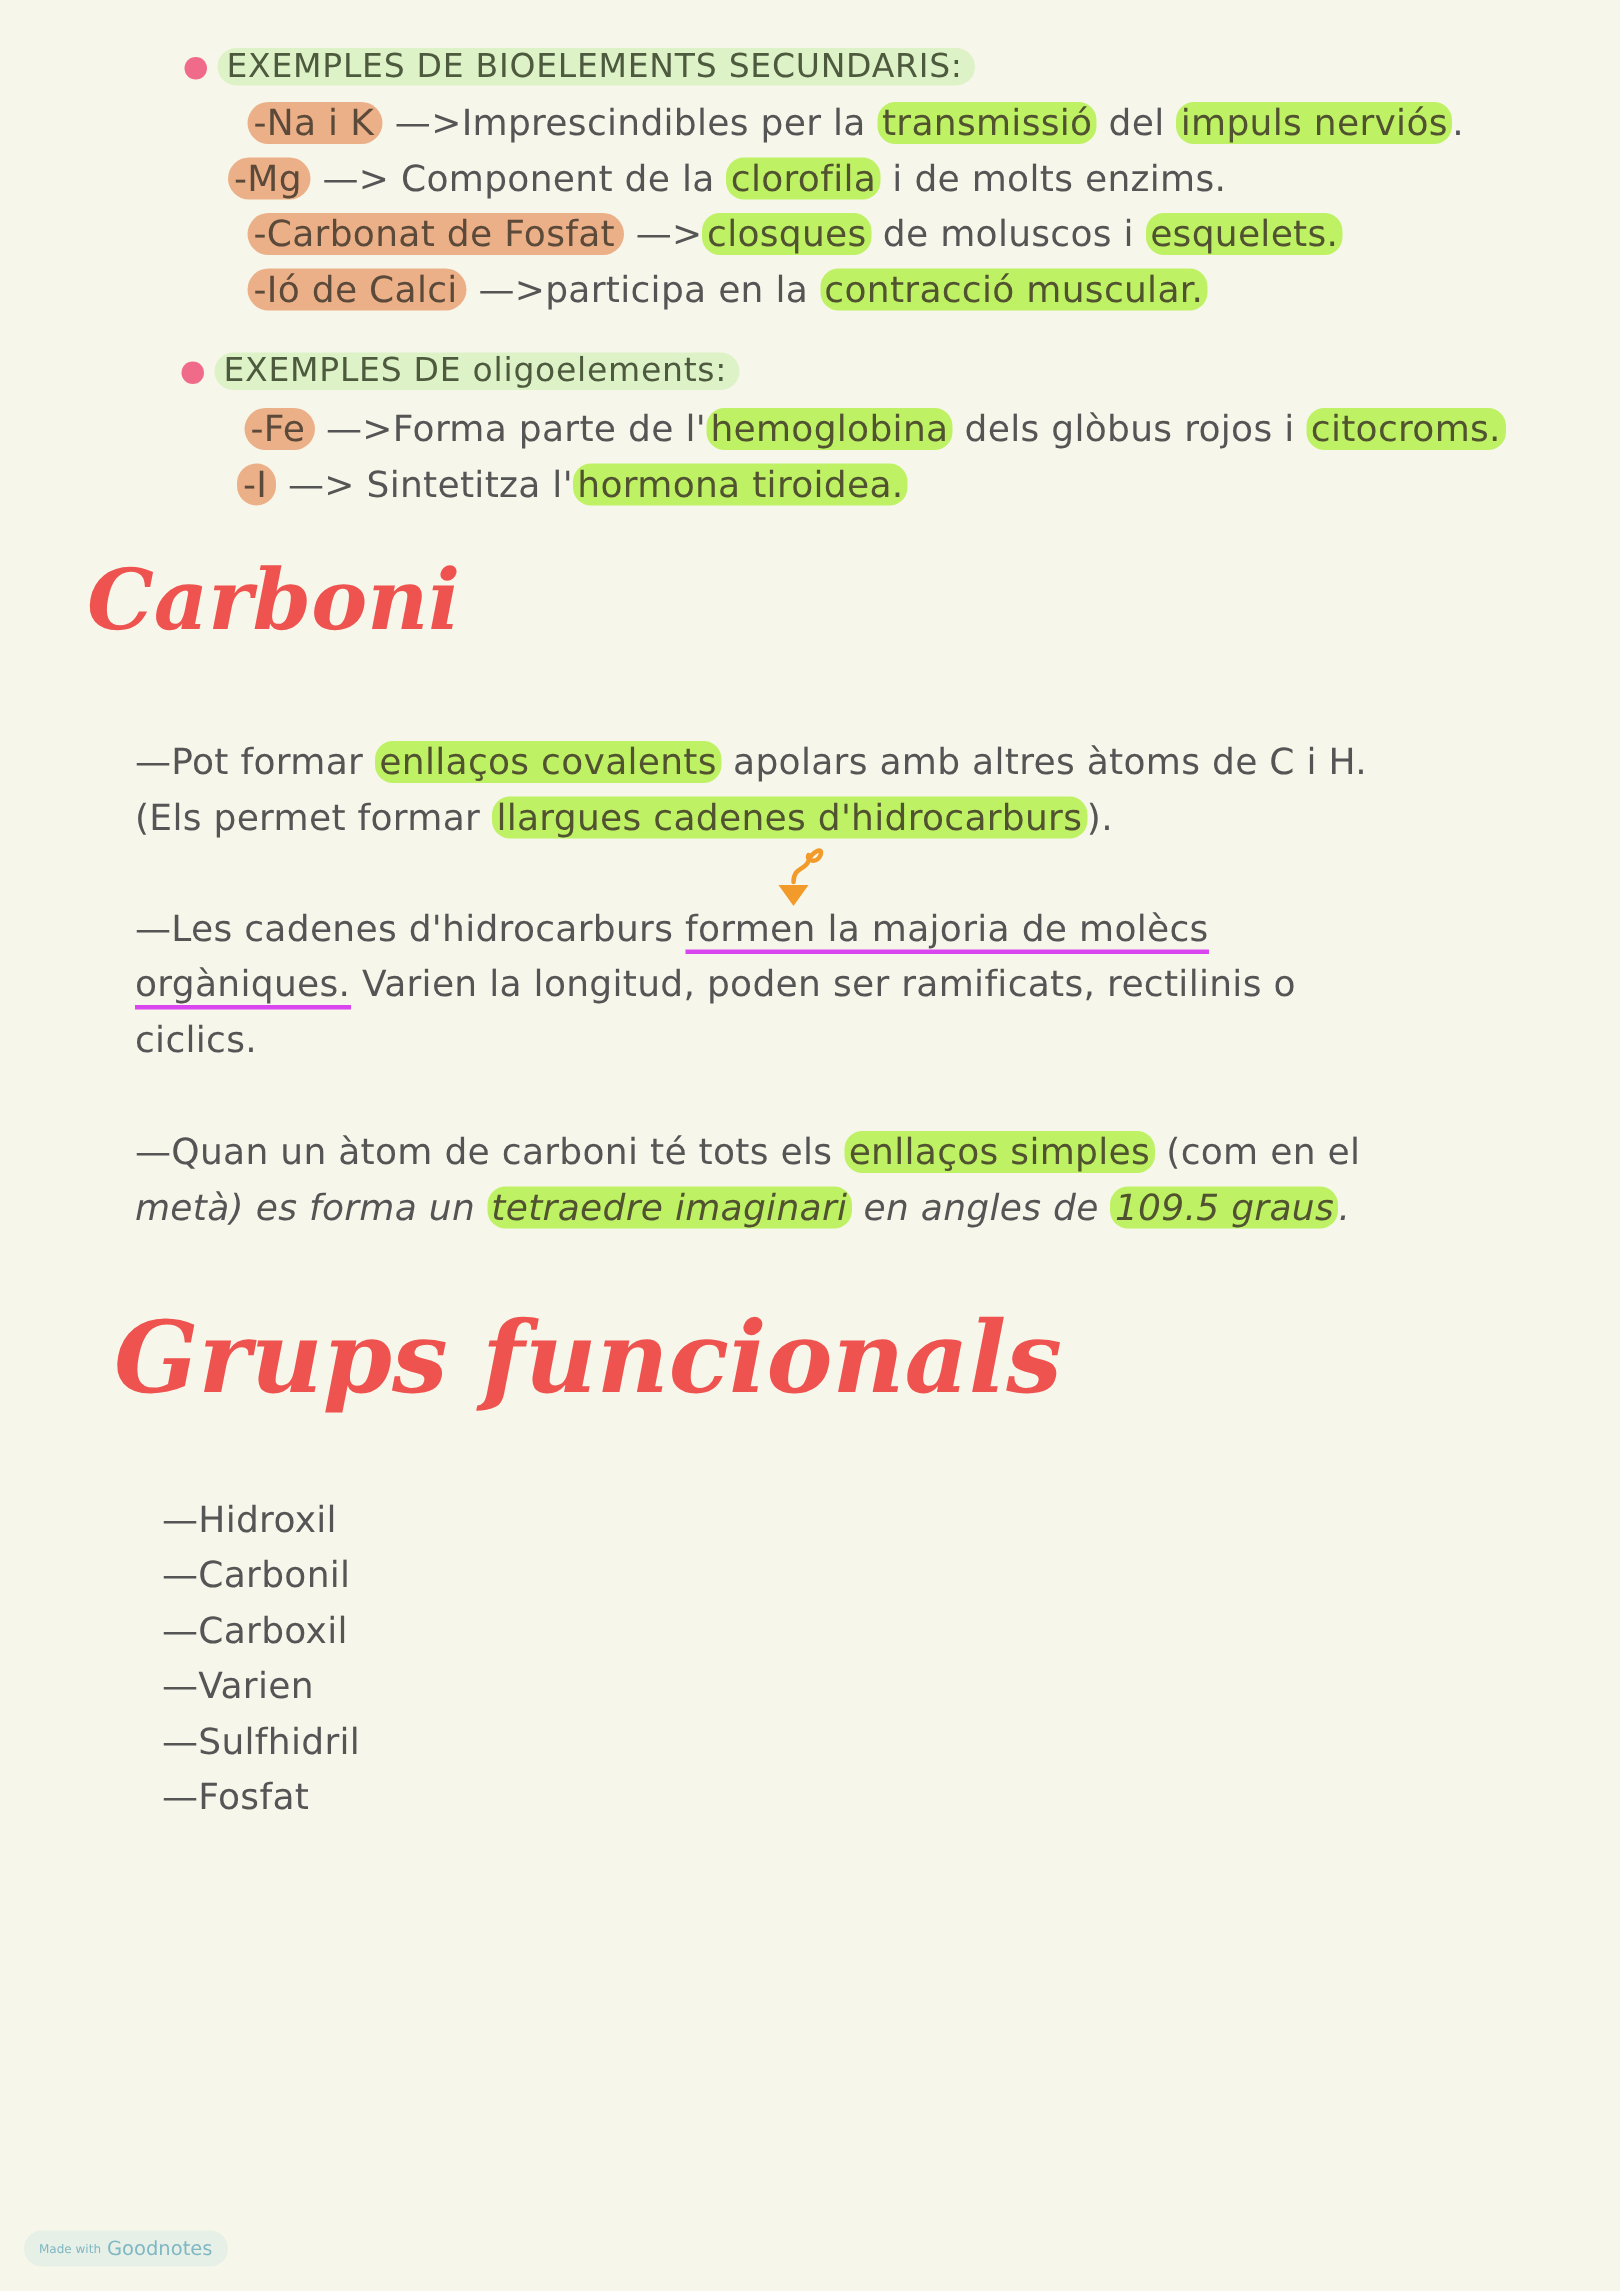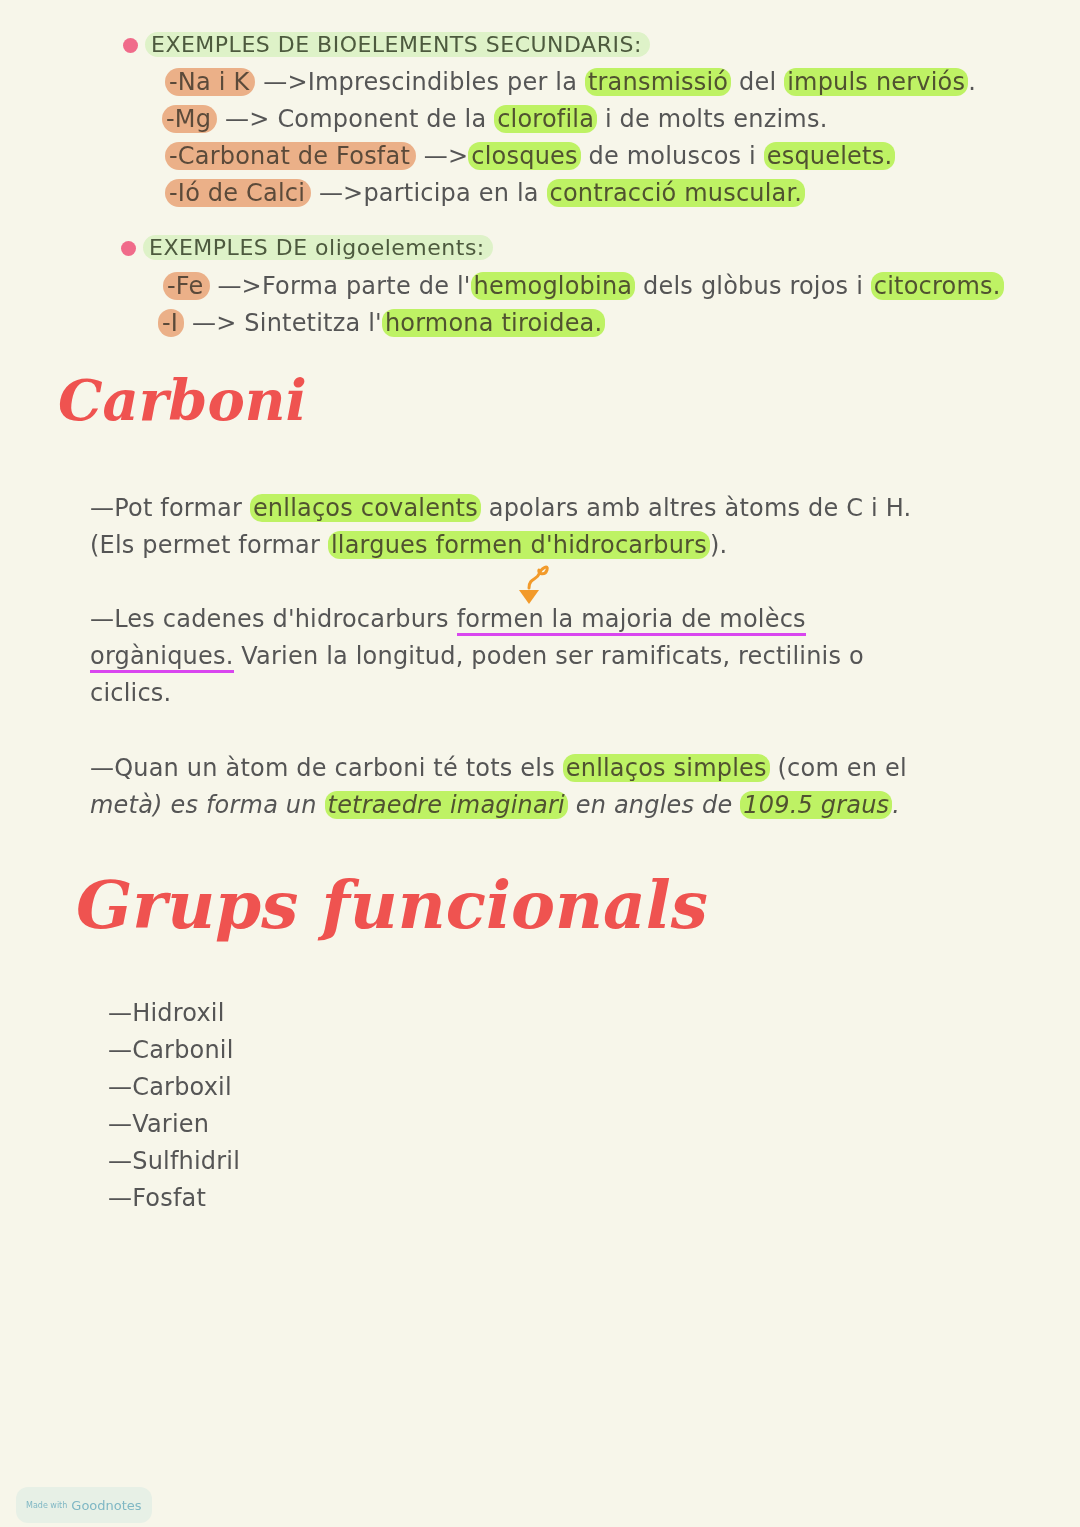--- a/index.html
+++ b/index.html
@@ -27,42 +27,42 @@
   .ul-orange { border-bottom: 3px solid #d946ef; }
   .title {
     color: #ef5350;
     font-family: "DejaVu Serif", serif;
     font-style: italic;
     font-weight: bold;
   }
   .arrow-icon { position: absolute; }
   .badge {
     position: absolute; left: 16px; top: 1487px;
-    height: 36px; padding: 0 10px;
+    height: 24px; padding: 0 10px;
     background: #e7f0e6; border-radius: 12px;
     display: flex; align-items: center; gap: 4px;
     color: #7fb7c4;
   }
   .badge .small { font-size: 8px; }
   .badge .brand { font-size: 13px; }
 </style>
 </head>
 <body>
 
 <div class="bullet" style="left:123px; top:38px;"></div>
 <div class="abs heading-cap" style="left:145px; top:30px;">
   <span class="hl-green">EXEMPLES DE BIOELEMENTS SECUNDARIS:</span>
 </div>
 
 <div class="abs line" style="left:165px; top:66px;">
   <span class="hl-orange">-Na i K</span>
   <span>—&gt;</span><span>Imprescindibles per la </span><span class="hl-yellow">transmissió</span><span> del </span><span class="hl-yellow">impuls nerviós</span><span>.</span>
 </div>
 
-<div class="abs line" style="left:162px; top:103px;">
+<div class="abs line" style="left:152px; top:103px;">
   <span class="hl-orange">-Mg</span>
   <span>—&gt;</span><span> Component de la </span><span class="hl-yellow">clorofila</span><span> i de molts enzims.</span>
 </div>
 
 <div class="abs line" style="left:165px; top:140px;">
   <span class="hl-orange">-Carbonat de Fosfat</span>
   <span>—&gt;</span><span class="hl-yellow">closques</span><span> de moluscos i </span><span class="hl-yellow">esquelets.</span>
 </div>
 
 <div class="abs line" style="left:165px; top:177px;">
@@ -84,21 +84,21 @@
   <span class="hl-orange">-I</span>
   <span>—&gt;</span><span> Sintetitza l'</span><span class="hl-yellow">hormona tiroidea.</span>
 </div>
 
 <div class="abs title" style="left:58px; top:355px; font-size:56px; line-height:90px;">Carboni</div>
 
 <div class="abs line" style="left:90px; top:492px;">
   <span>—Pot formar </span><span class="hl-yellow">enllaços covalents</span><span> apolars amb altres àtoms de C i H.</span>
 </div>
 <div class="abs line" style="left:90px; top:529px;">
-  <span>(Els permet formar </span><span class="hl-yellow">llargues formen d'hidrocarburs</span><span>).</span>
+  <span>(Els permet formar </span><span class="hl-yellow">llargues cadenes d'hidrocarburs</span><span>).</span>
 </div>
 
 <svg class="arrow-icon" style="left:515px; top:558px;" width="40" height="50" viewBox="0 0 40 50">
   <path d="M14 30 C 14 20, 22 22, 24 16 C 26 10, 34 6, 32 12 C 30 18, 22 16, 24 12" fill="none" stroke="#f29a2a" stroke-width="3" stroke-linecap="round"></path>
   <path d="M4 32 L24 32 L14 46 Z" fill="#f29a2a"></path>
 </svg>
 
 <div class="abs line" style="left:90px; top:603px;">
   <span>—Les cadenes d'hidrocarburs </span><span class="ul-orange">formen la majoria de molècs</span>
 </div>

